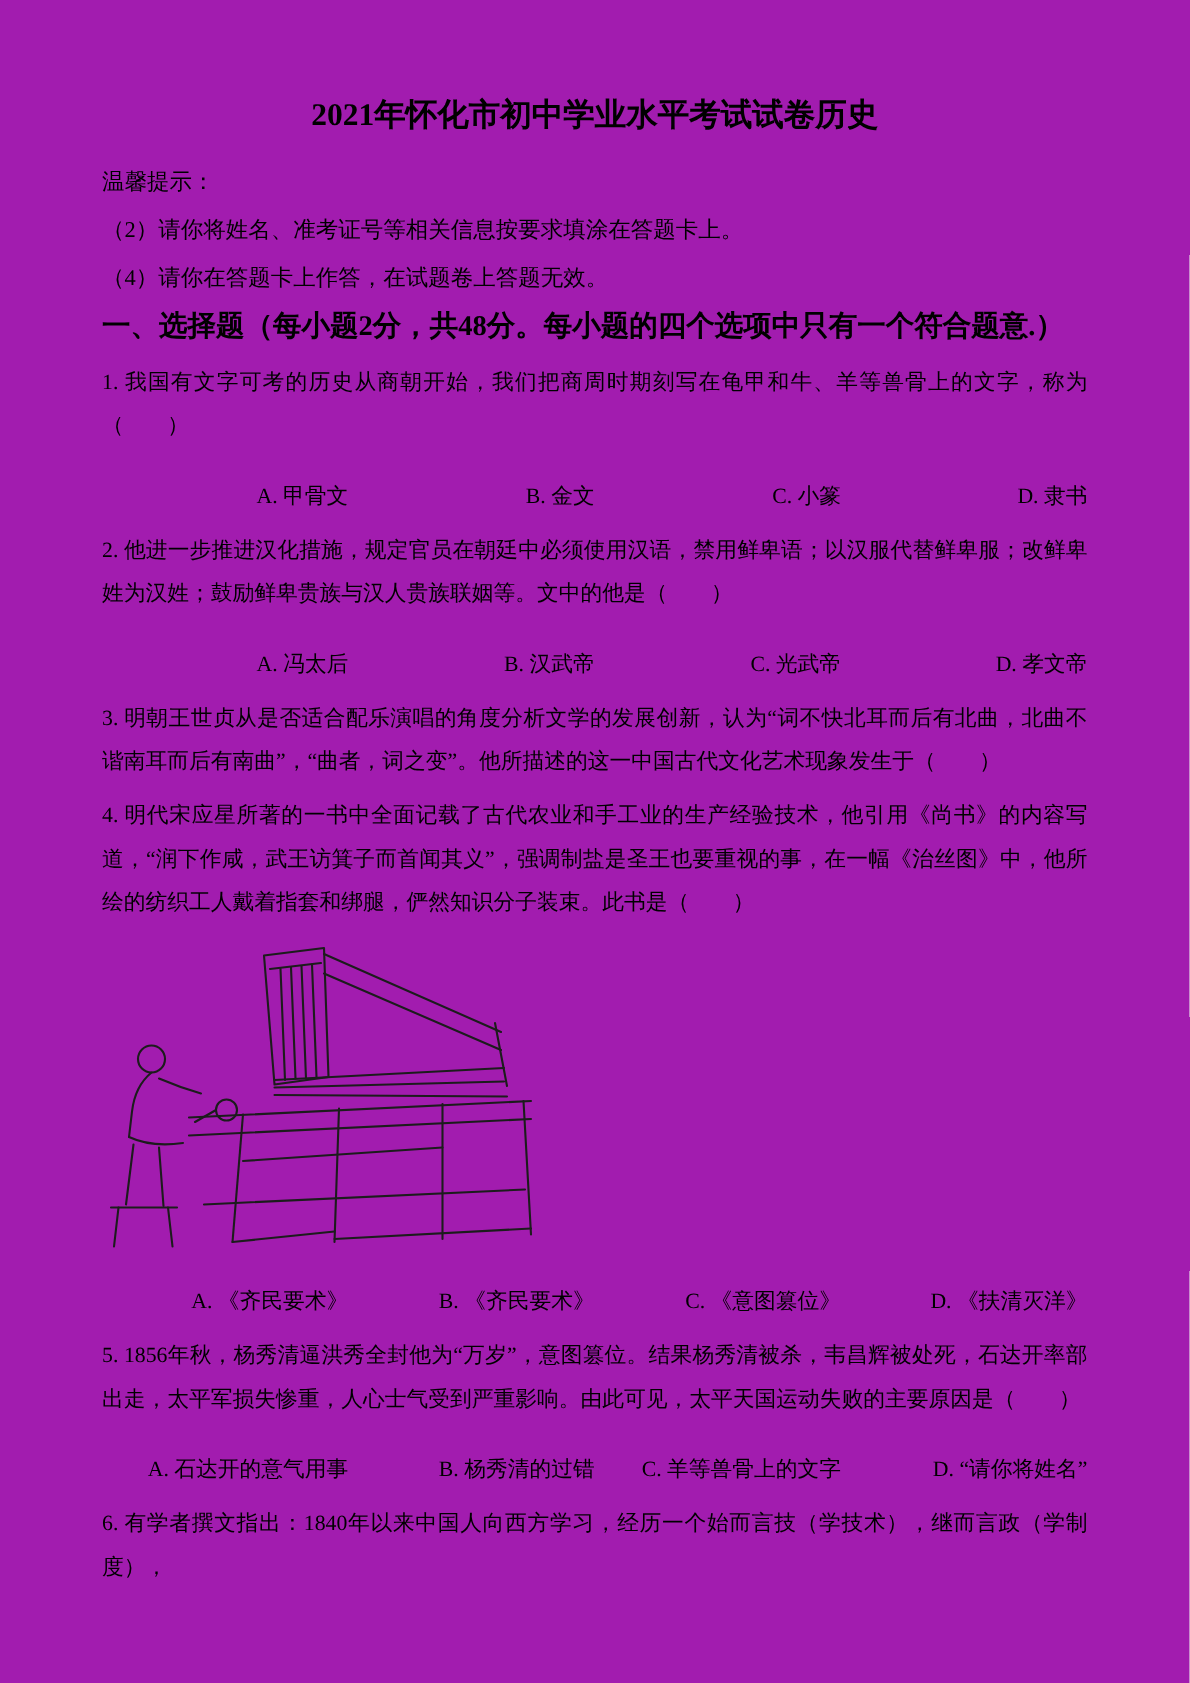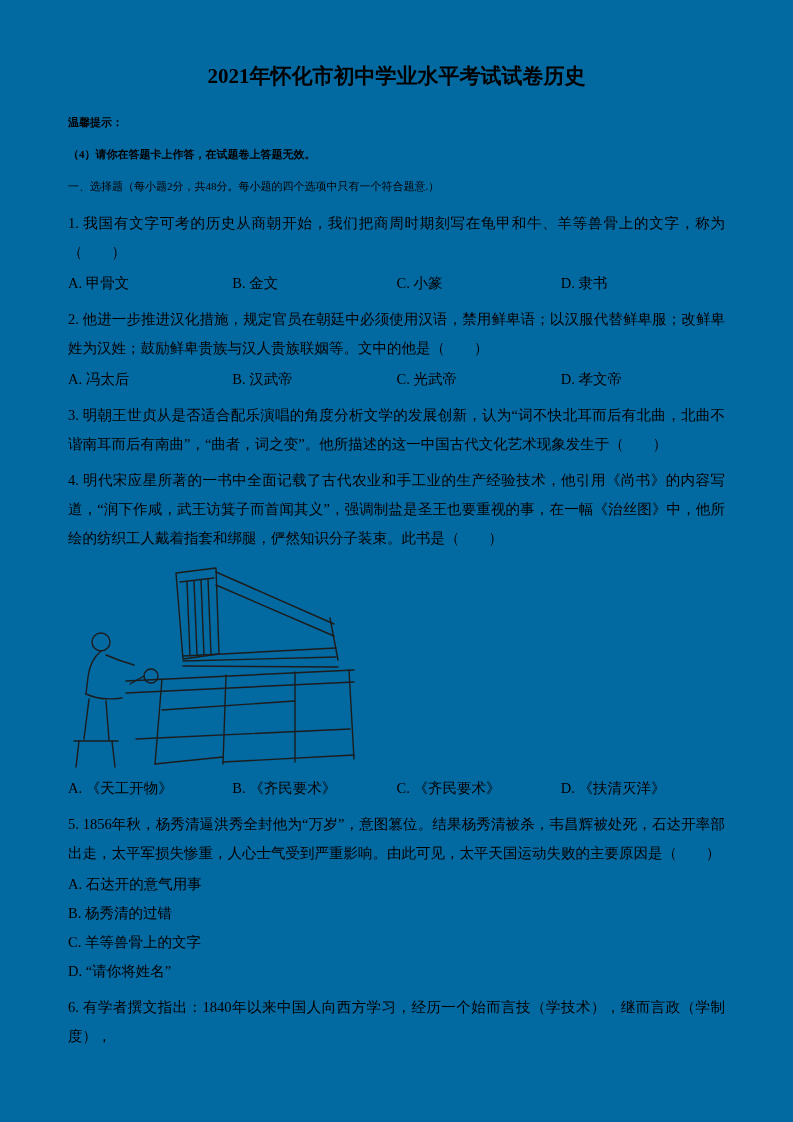--- a/index.html
+++ b/index.html
@@ -1,75 +1,77 @@
 <!DOCTYPE html>
 <html><head>
 <meta charset="utf-8">
 <style>
   html, body { margin: 0; padding: 0; background: #e8e8e8; }
   .page {
     width: 793px;
     height: 1122px;
     margin: 0 auto;
-    background: #0369a1;
+    background: #a21caf;
     box-sizing: border-box;
     padding: 62px 68px 0 68px;
     font-family: "Liberation Serif", "DejaVu Serif", serif;
     font-size: 14.5px;
     color: #000000;
     overflow: hidden;
   }
   .title {
     font-size: 21px;
     font-weight: bold;
     text-align: center;
     margin: 0 0 16px 0;
     line-height: 28px;
   }
   .notice p {
     margin: 0;
-    font-weight: bold;
+    font-weight: normal;
     line-height: 32px;
-    font-size: 11px;
+    font-size: 15px;
   }
   .section-heading {
     margin: 0;
-    font-weight: normal;
+    font-weight: bold;
     line-height: 32px;
-    font-size: 11px;
+    font-size: 19px;
   }
   .question { margin-top: 7px; }
   .stem {
     margin: 0;
     line-height: 29px;
     text-align: justify;
   }
   .options {
     display: grid;
     grid-template-columns: repeat(4, 1fr);
     line-height: 29px;
-    margin-top: 2px;
+    margin-top: 18px;
+    text-align: right;
   }
-  .options.cols-2 { grid-template-columns: 1fr; }
+  .options.cols-2 { grid-template-columns: 1fr 1fr 1fr 1fr; }
   .figure-wrap {
     margin: 5px 0 2px -4px;
     width: 302px;
     height: 214px;
   }
   .figure-wrap svg { display: block; }
 </style>
 </head>
 <body>
 
 <div class="page">
 
   <h1 class="title">2021年怀化市初中学业水平考试试卷历史</h1>
 
   <div class="notice">
     <p>温馨提示：</p>
+    <p>（2）请你将姓名、准考证号等相关信息按要求填涂在答题卡上。</p>
     <p>（4）请你在答题卡上作答，在试题卷上答题无效。</p>
   </div>
 
   <p class="section-heading">一、选择题（每小题2分，共48分。每小题的四个选项中只有一个符合题意.）</p>
 
   <div class="question">
     <p class="stem">1. 我国有文字可考的历史从商朝开始，我们把商周时期刻写在龟甲和牛、羊等兽骨上的文字，称为（　　）</p>
     <div class="options">
       <span>A. 甲骨文</span>
       <span>B. 金文</span>
@@ -138,23 +140,23 @@
           <path d="M42 143 l3 39"></path>
 
           <line x1="10" y1="183" x2="54" y2="183"></line>
           <line x1="15" y1="183" x2="12" y2="209"></line>
           <line x1="48" y1="183" x2="51" y2="209"></line>
         </g>
       </svg>
     </div>
 
     <div class="options">
-      <span>A. 《天工开物》</span>
+      <span>A. 《齐民要术》</span>
       <span>B. 《齐民要术》</span>
-      <span>C. 《齐民要术》</span>
+      <span>C. 《意图篡位》</span>
       <span>D. 《扶清灭洋》</span>
     </div>
   </div>
 
   <div class="question">
     <p class="stem">5. 1856年秋，杨秀清逼洪秀全封他为“万岁”，意图篡位。结果杨秀清被杀，韦昌辉被处死，石达开率部出走，太平军损失惨重，人心士气受到严重影响。由此可见，太平天国运动失败的主要原因是（　　）</p>
     <div class="options cols-2">
       <span>A. 石达开的意气用事</span>
       <span>B. 杨秀清的过错</span>
       <span>C. 羊等兽骨上的文字</span>

